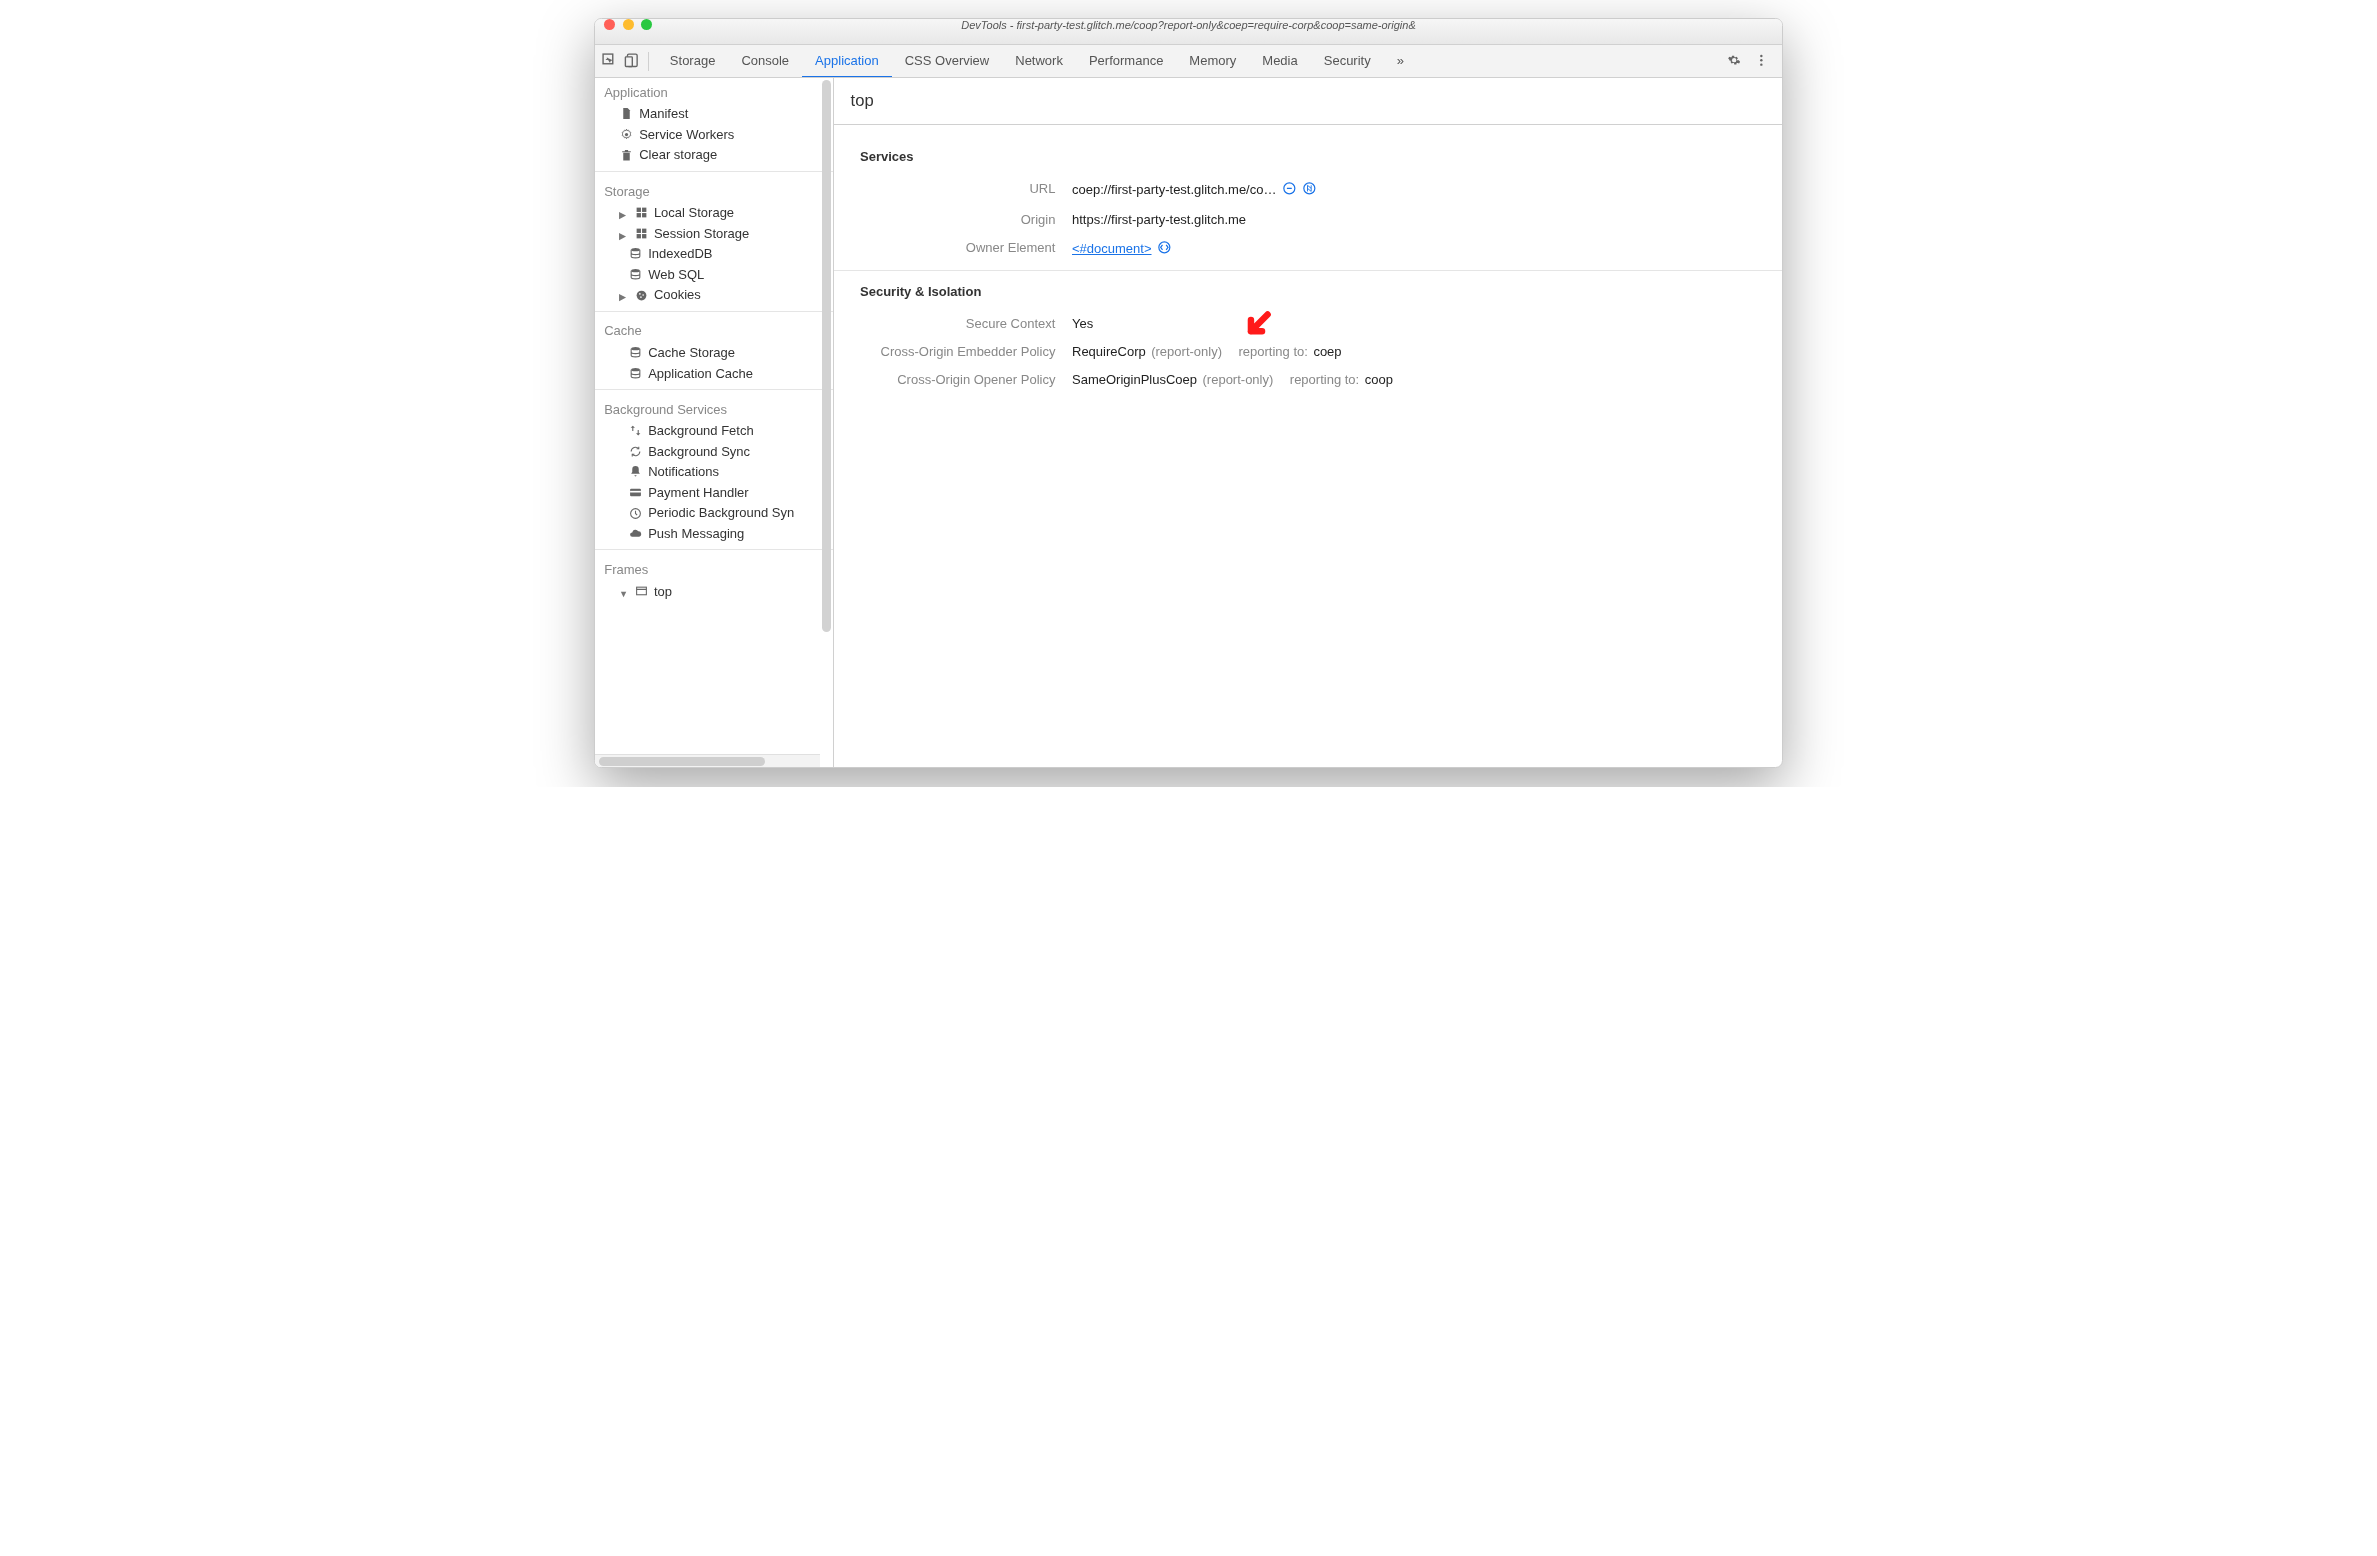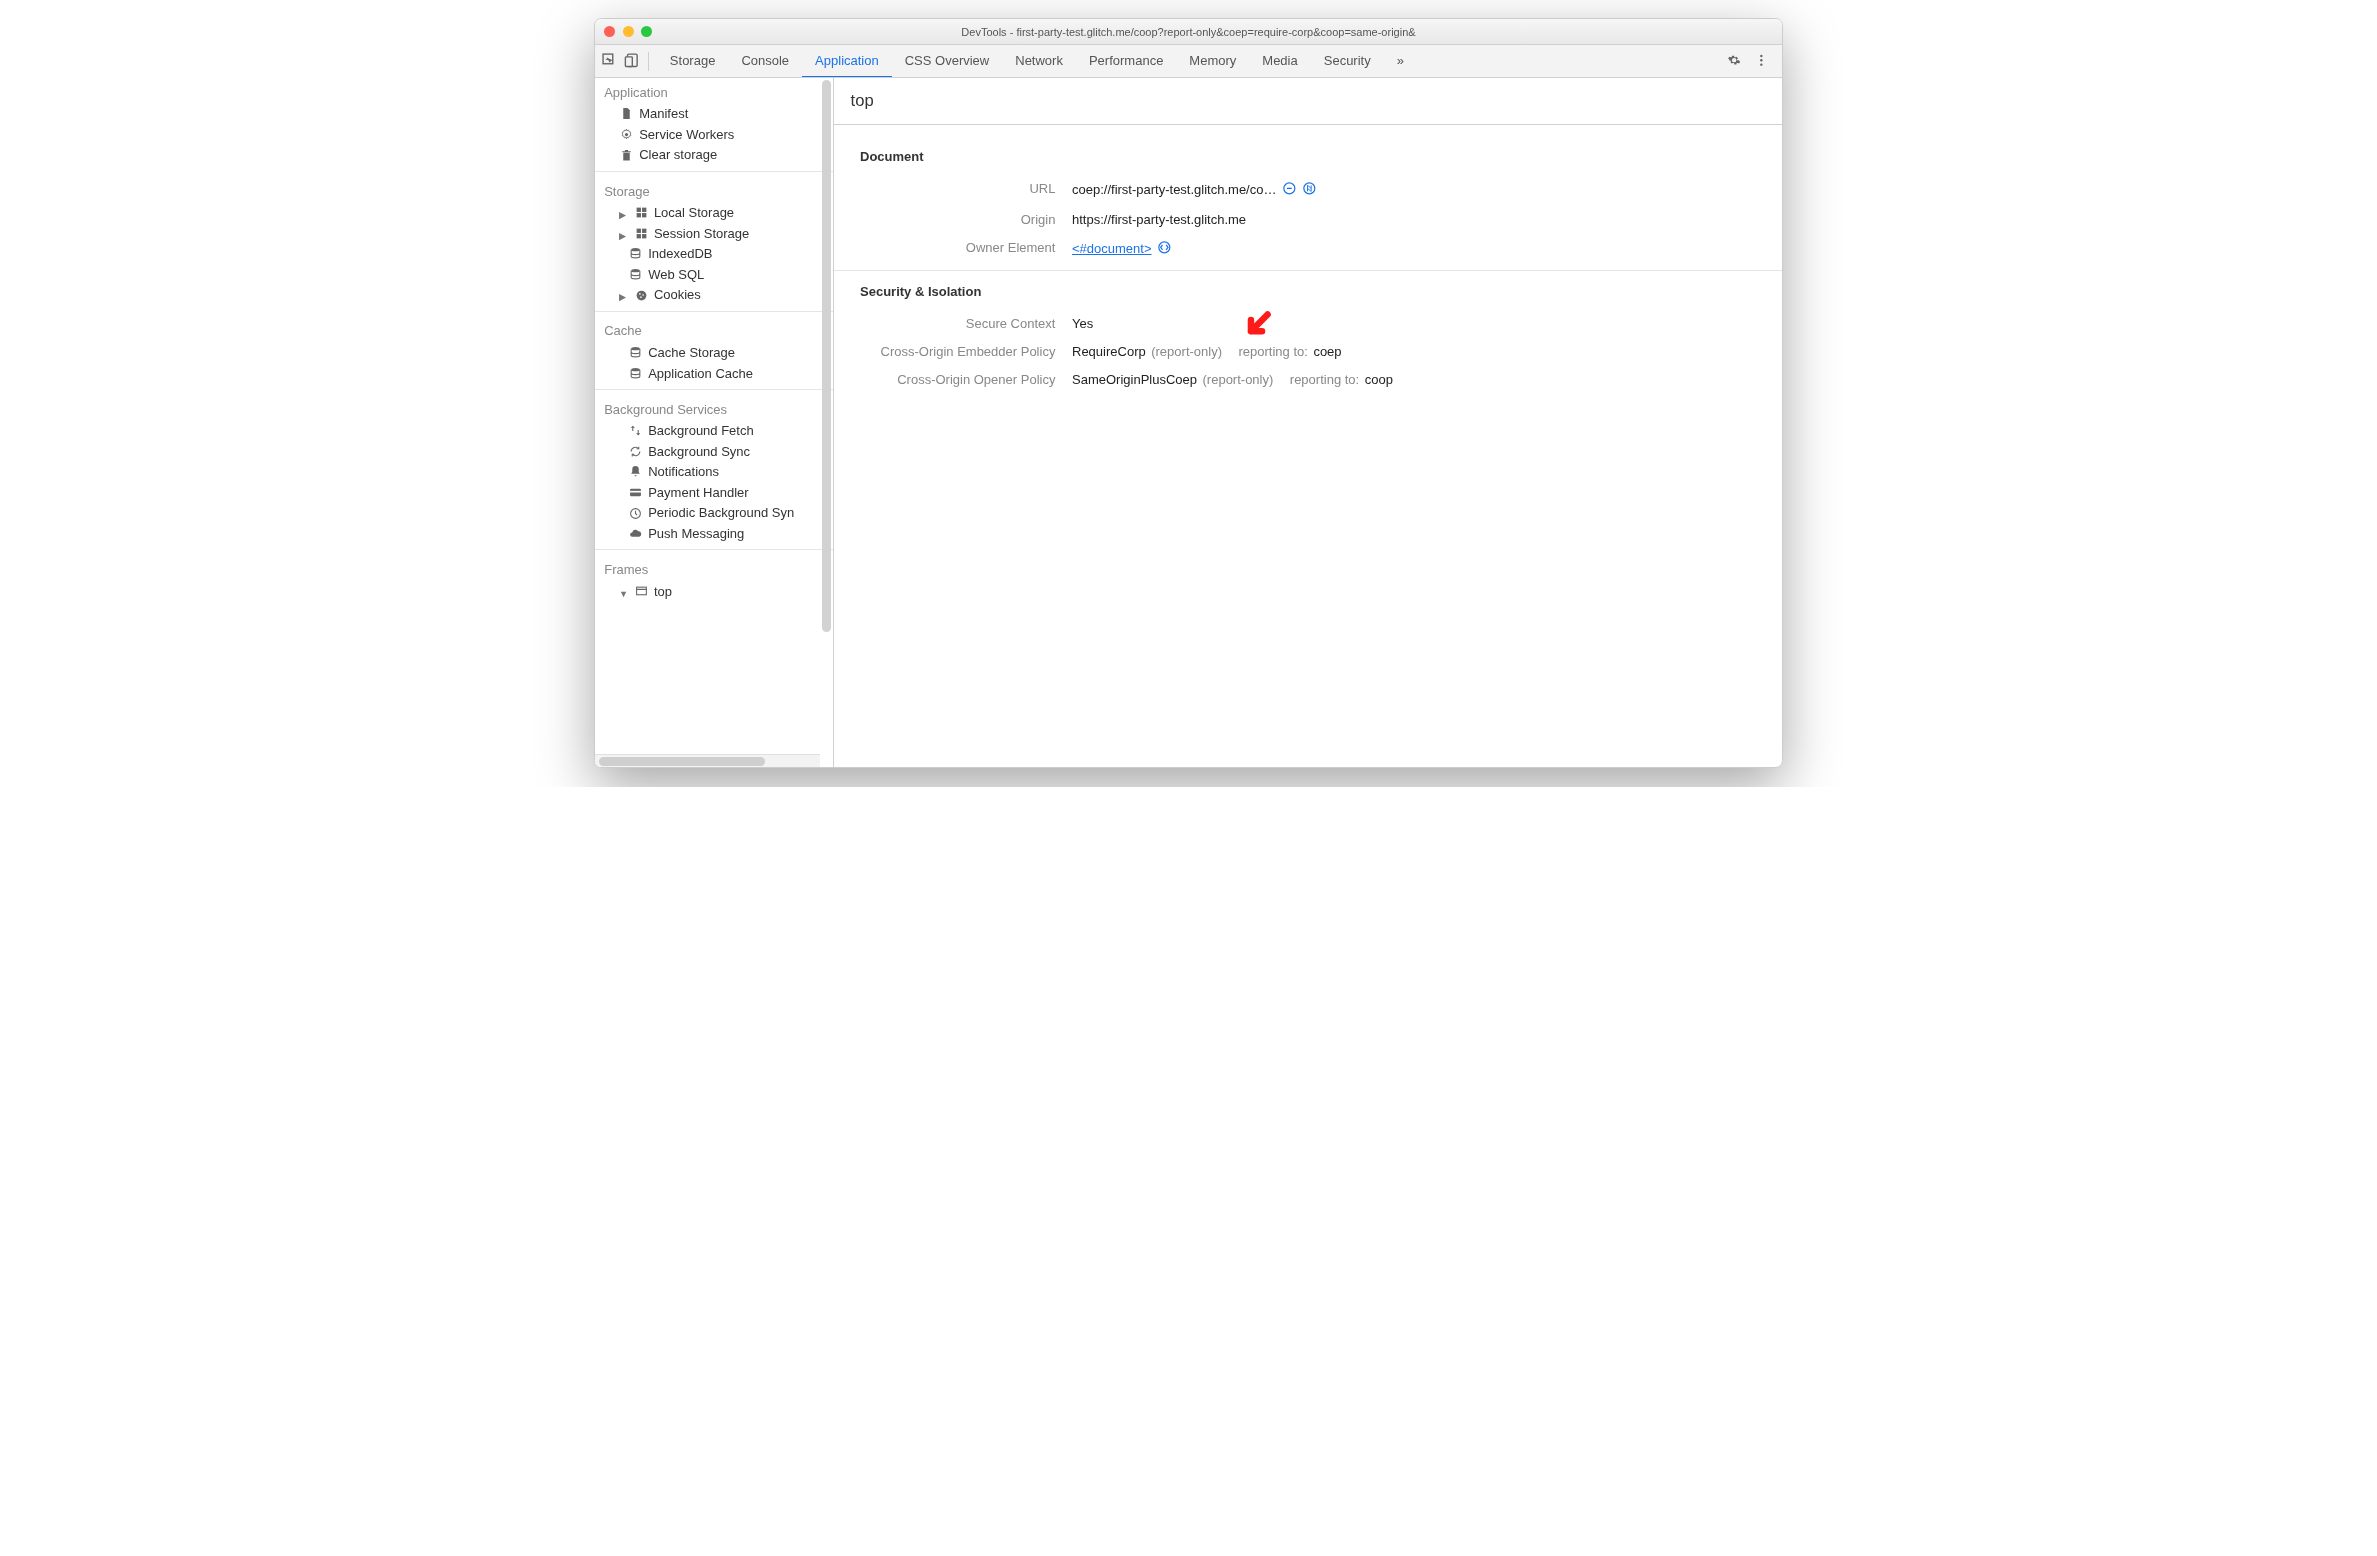--- a/index.html
+++ b/index.html
@@ -1,20 +1,20 @@
 <!DOCTYPE html>
 <html style="font-size:14.7px"><head>
 <meta charset="utf-8">
 <style>
 * { margin: 0; padding: 0; box-sizing: border-box; }
 body { font-family: -apple-system, BlinkMacSystemFont, "Segoe UI", Helvetica, Arial, sans-serif; background: #fff; font-size: 13px; color: #333; }
 
 .window { width: 1189px; height: 750px; margin: 18.4px auto; border: 0.9px solid #ccc; border-radius: 7.4px; box-shadow: 0 18.4px 55px rgba(0,0,0,0.35); background: #fff; overflow: hidden; display:flex; flex-direction:column; }
 
-.titlebar { height: 26px; background: linear-gradient(#f6f6f6,#e8e8e8); border-bottom: 0.9px solid #d0d0d0; display:flex; align-items:center; position:relative; }
+.titlebar { height: 26px; background: linear-gradient(#f6f6f6,#e8e8e8); border-bottom: 0.9px solid #d0d0d0; display:flex; align-items:flex-start; position:relative;font-style:italic; }
 .traffic { display:flex; gap:7.4px; padding-left:9.2px; }
 .dot { width:11px; height:11px; border-radius:50%; }
 .dot.r{background:#ff5f57;} .dot.y{background:#febc2e;} .dot.g{background:#28c840;}
 .titlebar .title { position:absolute; left:0; right:0; text-align:center; font-size:11px; color:#555; pointer-events:none;}
 
 .toolbar { height:33px; background:#f3f3f3; border-bottom:0.9px solid #d0d0d0; display:flex; align-items:center; padding:0 5.5px; }
 .tb-icons { display:flex; align-items:center; gap:7.4px; padding-right:7.4px; border-right:0.9px solid #d0d0d0; color:#666; }
 .tb-icons svg { width:16.6px; height:16.6px; }
 .tabs { display:flex; align-items:stretch; height:100%; margin-left:7.4px; flex:1; }
 .tab { padding:0 13px; display:flex; align-items:center; font-size:13px; color:#555; cursor:pointer; border-bottom:1.8px solid transparent; }
@@ -276,21 +276,21 @@
         </div>
 
       <div class="bottom-scroll" style="position:absolute;left:0;right:13px;bottom:0;">
           <div class="thumb"></div>
         </div>
     </div>
 
     <div class="main" style="position:relative;">
       <div class="main-header">top</div>
       <div class="main-body">
-        <div class="section-h">Document</div>
+        <div class="section-h">Services</div>
         <div class="row">
           <div class="label">URL</div>
           <div class="val">
             <span>coep://first-party-test.glitch.me/co…</span>
             <span class="blueicon"><svg viewBox="0 0 24 24" fill="none" stroke="currentColor" stroke-width="2">
                   <circle cx="12" cy="12" r="9"></circle>
                   <line x1="8" y1="12" x2="16" y2="12"></line>
                 </svg></span>
             <span class="blueicon"><svg viewBox="0 0 24 24" fill="none" stroke="currentColor" stroke-width="2">
                   <circle cx="12" cy="12" r="9"></circle>

